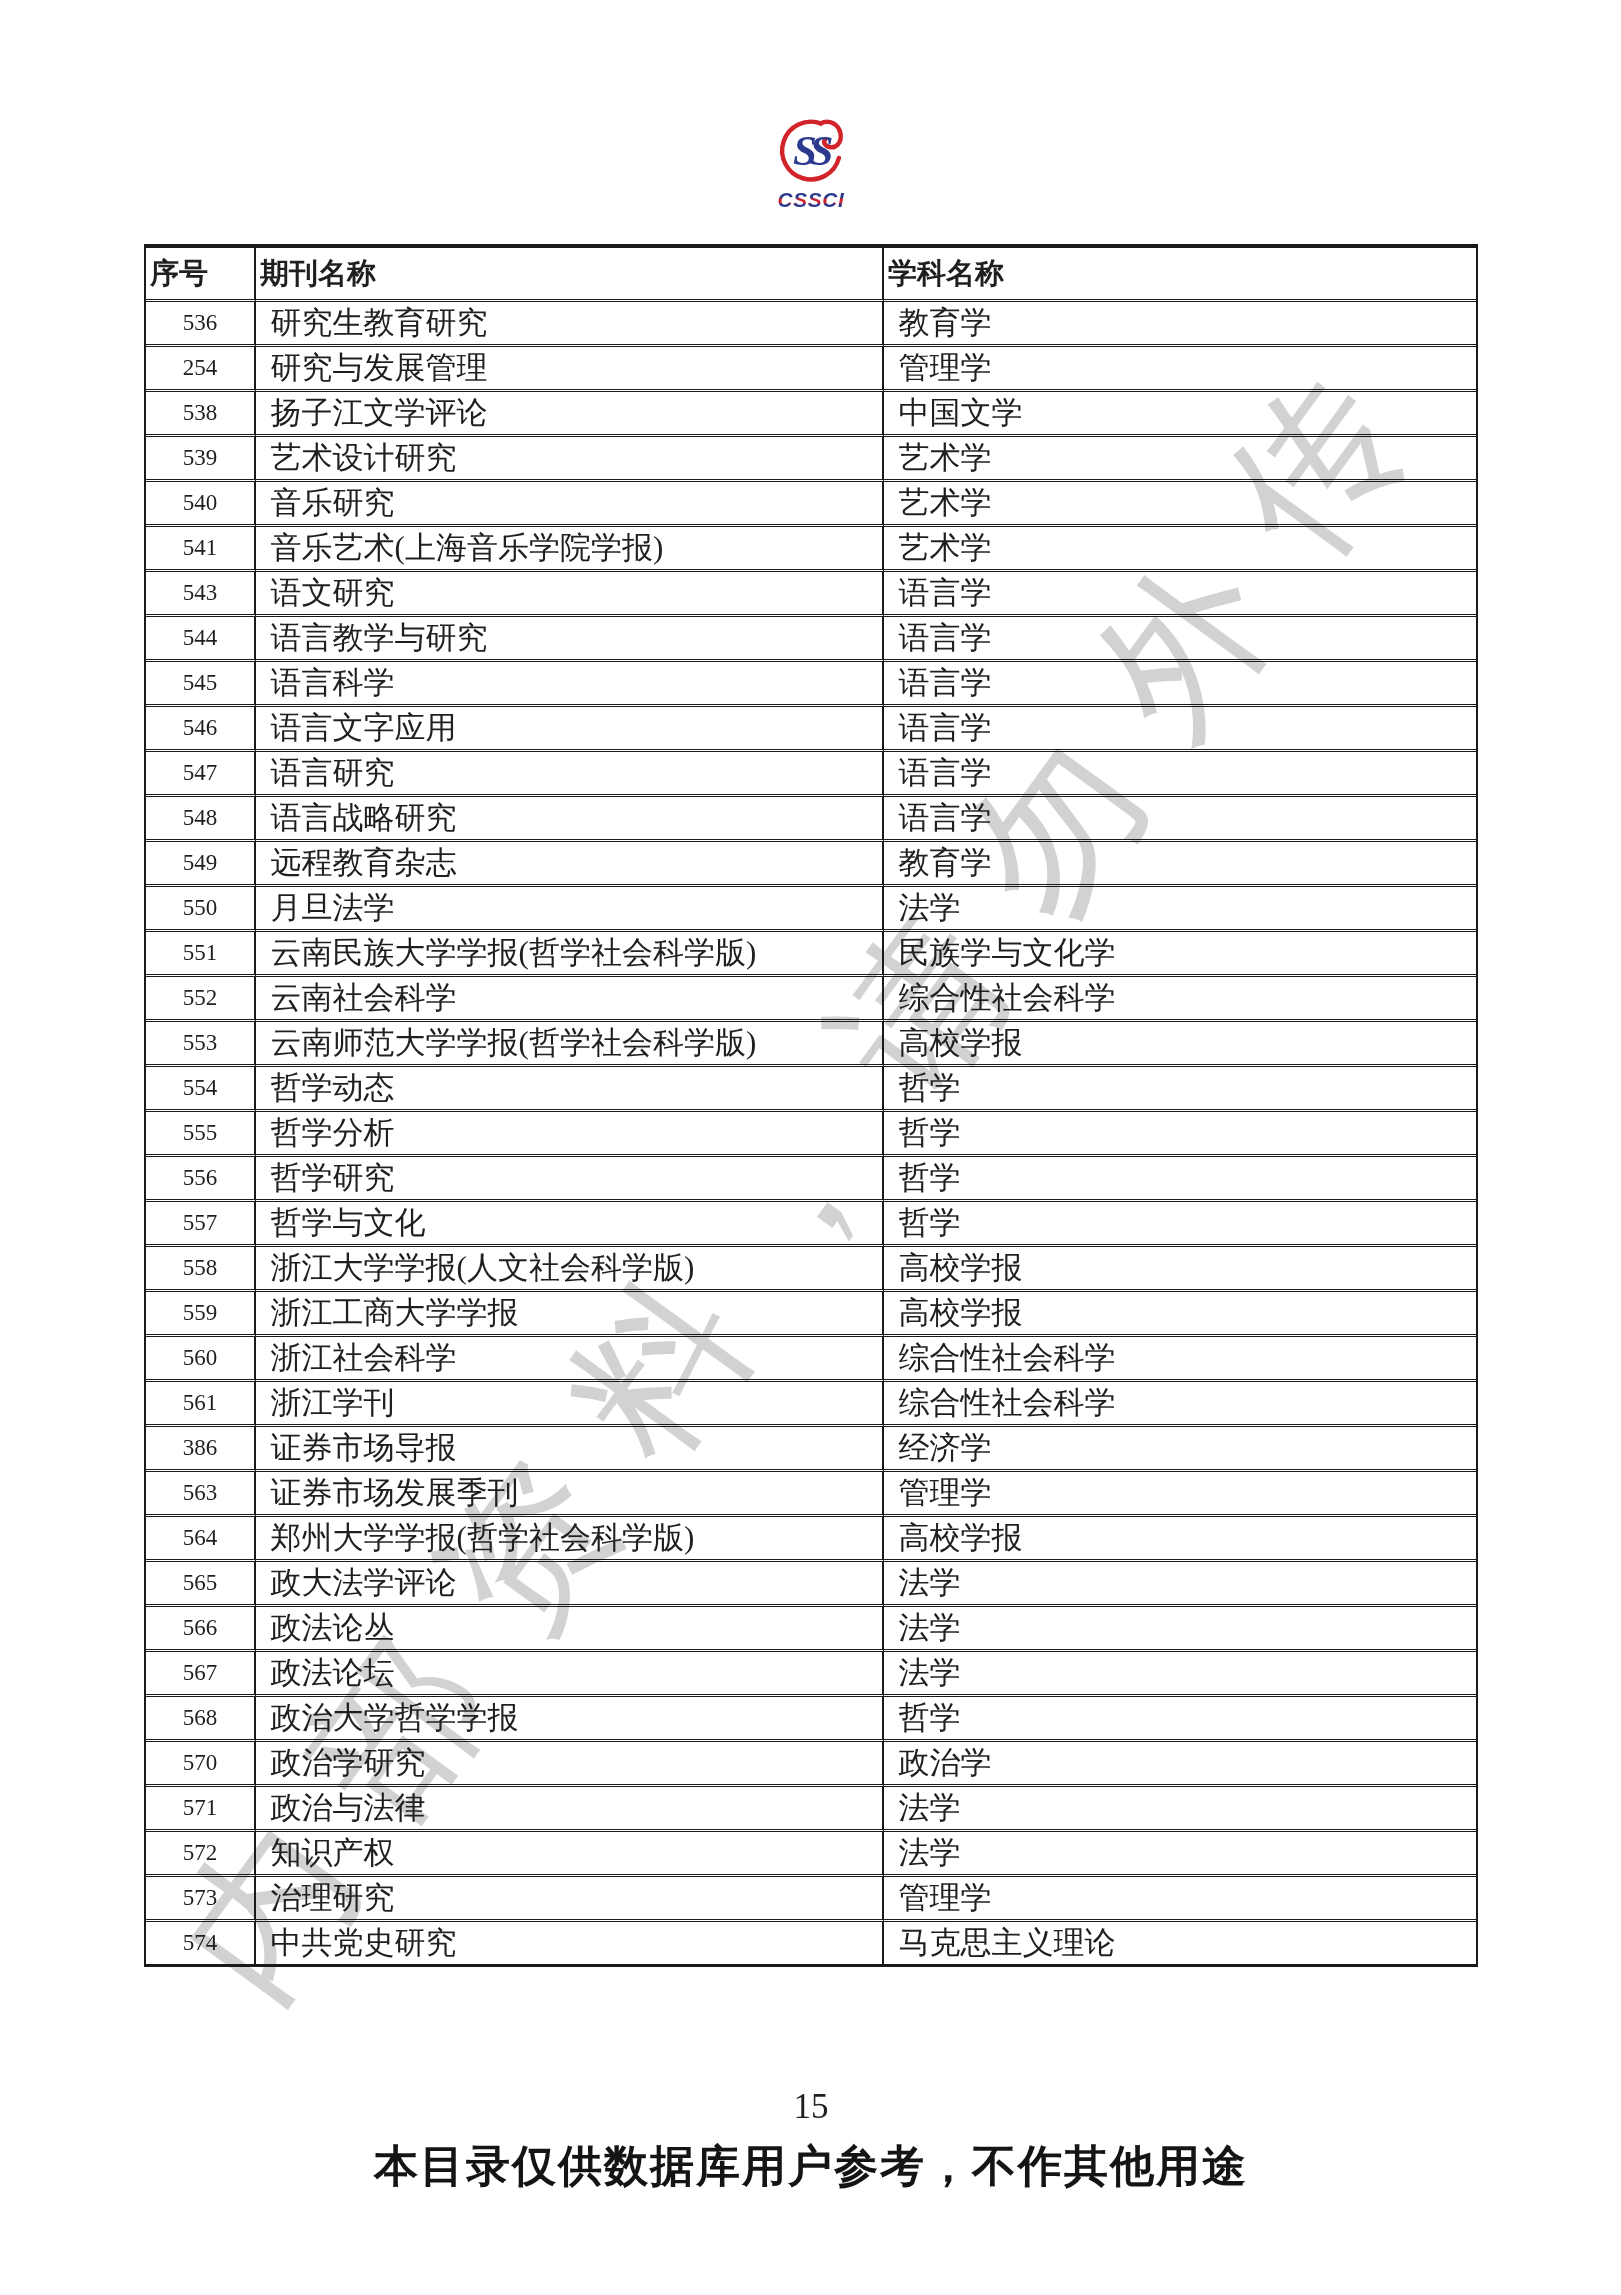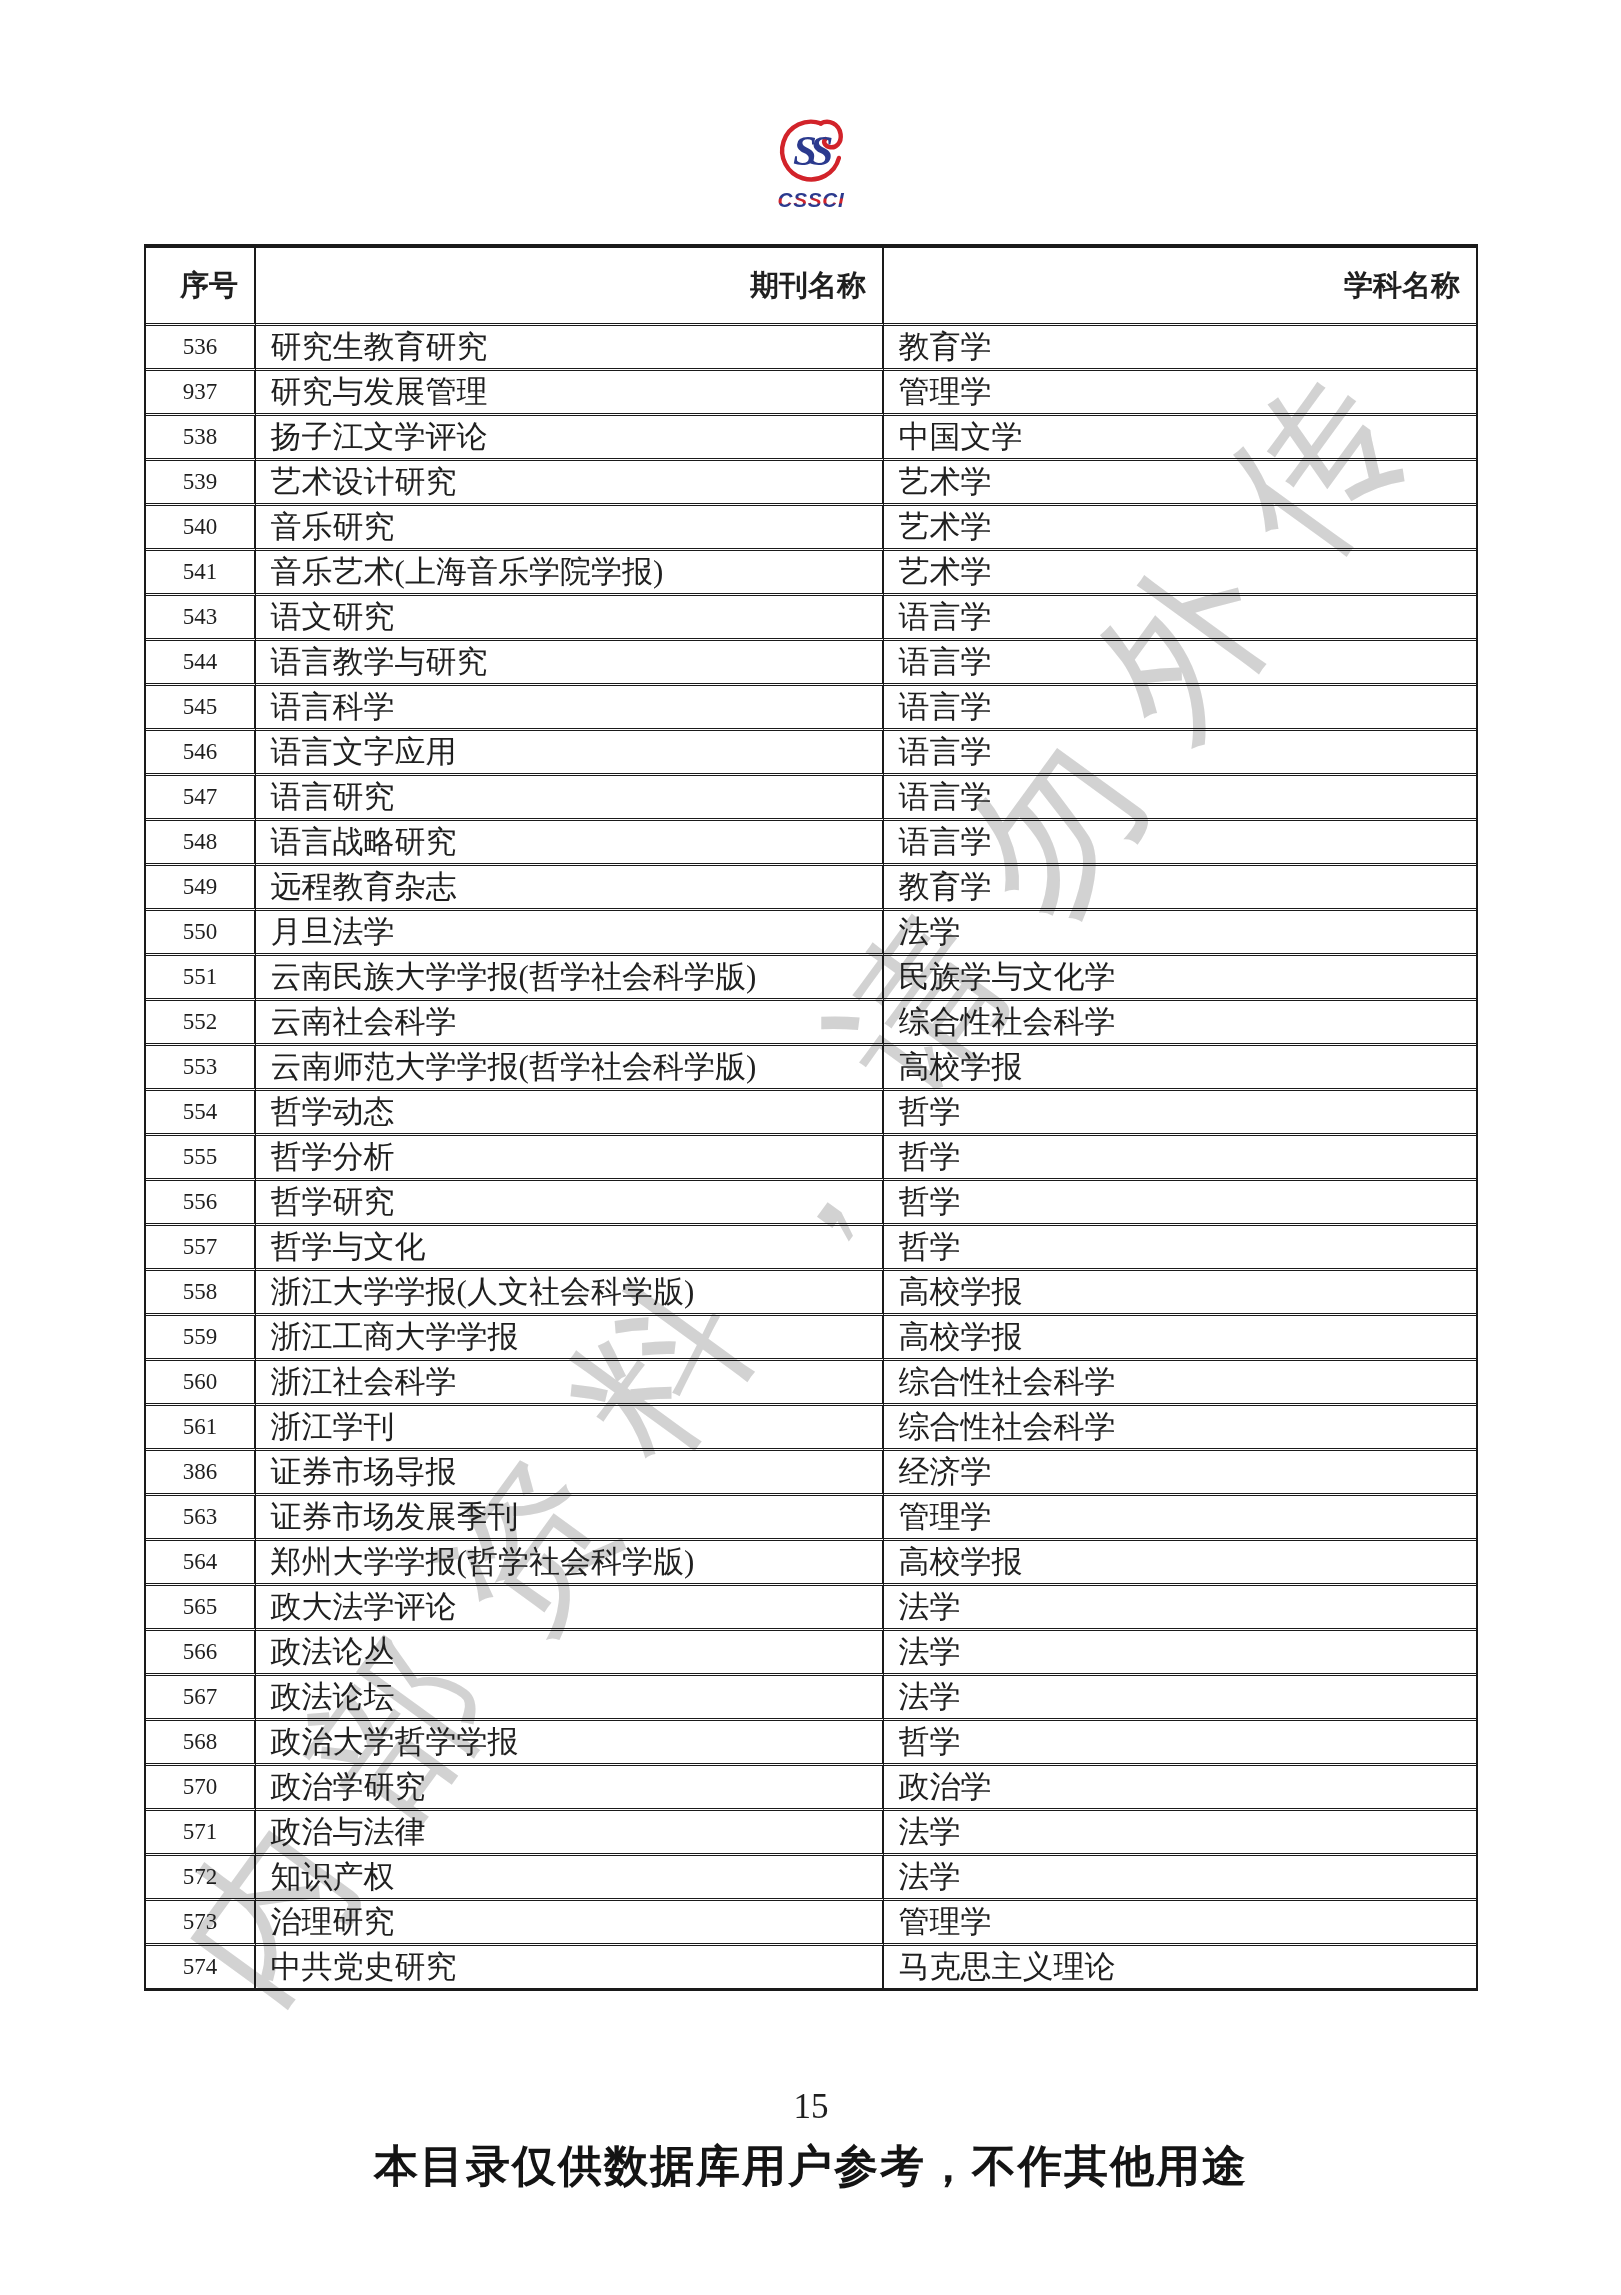--- a/index.html
+++ b/index.html
@@ -56,23 +56,23 @@
     border-right: 2px solid #1a1a1a;
   }
   col.c-index   { width: 110px; }
   col.c-journal { width: 628px; }
   col.c-subject { width: auto;  }
 
   th {
     height: 43px;
     font-size: 29px;
     font-weight: bold;
-    text-align: right;
+    text-align: left;
     vertical-align: middle;
-    padding: 16px;
+    padding: 4px;
     border-bottom: 3.3px double #1a1a1a;
     border-right: 2px solid #1a1a1a;
     background: transparent;
   }
   th:last-child { border-right: none; }
 
   td {
     height: 41px;
     font-size: 31px;
     vertical-align: middle;
@@ -155,21 +155,21 @@
         <th>学科名称</th>
       </tr>
     </thead>
     <tbody>
         <tr>
           <td class="num">536</td>
           <td class="txt">研究生教育研究</td>
           <td class="txt">教育学</td>
         </tr>
         <tr>
-          <td class="num">937</td>
+          <td class="num">254</td>
           <td class="txt">研究与发展管理</td>
           <td class="txt">管理学</td>
         </tr>
         <tr>
           <td class="num">538</td>
           <td class="txt">扬子江文学评论</td>
           <td class="txt">中国文学</td>
         </tr>
         <tr>
           <td class="num">539</td>

